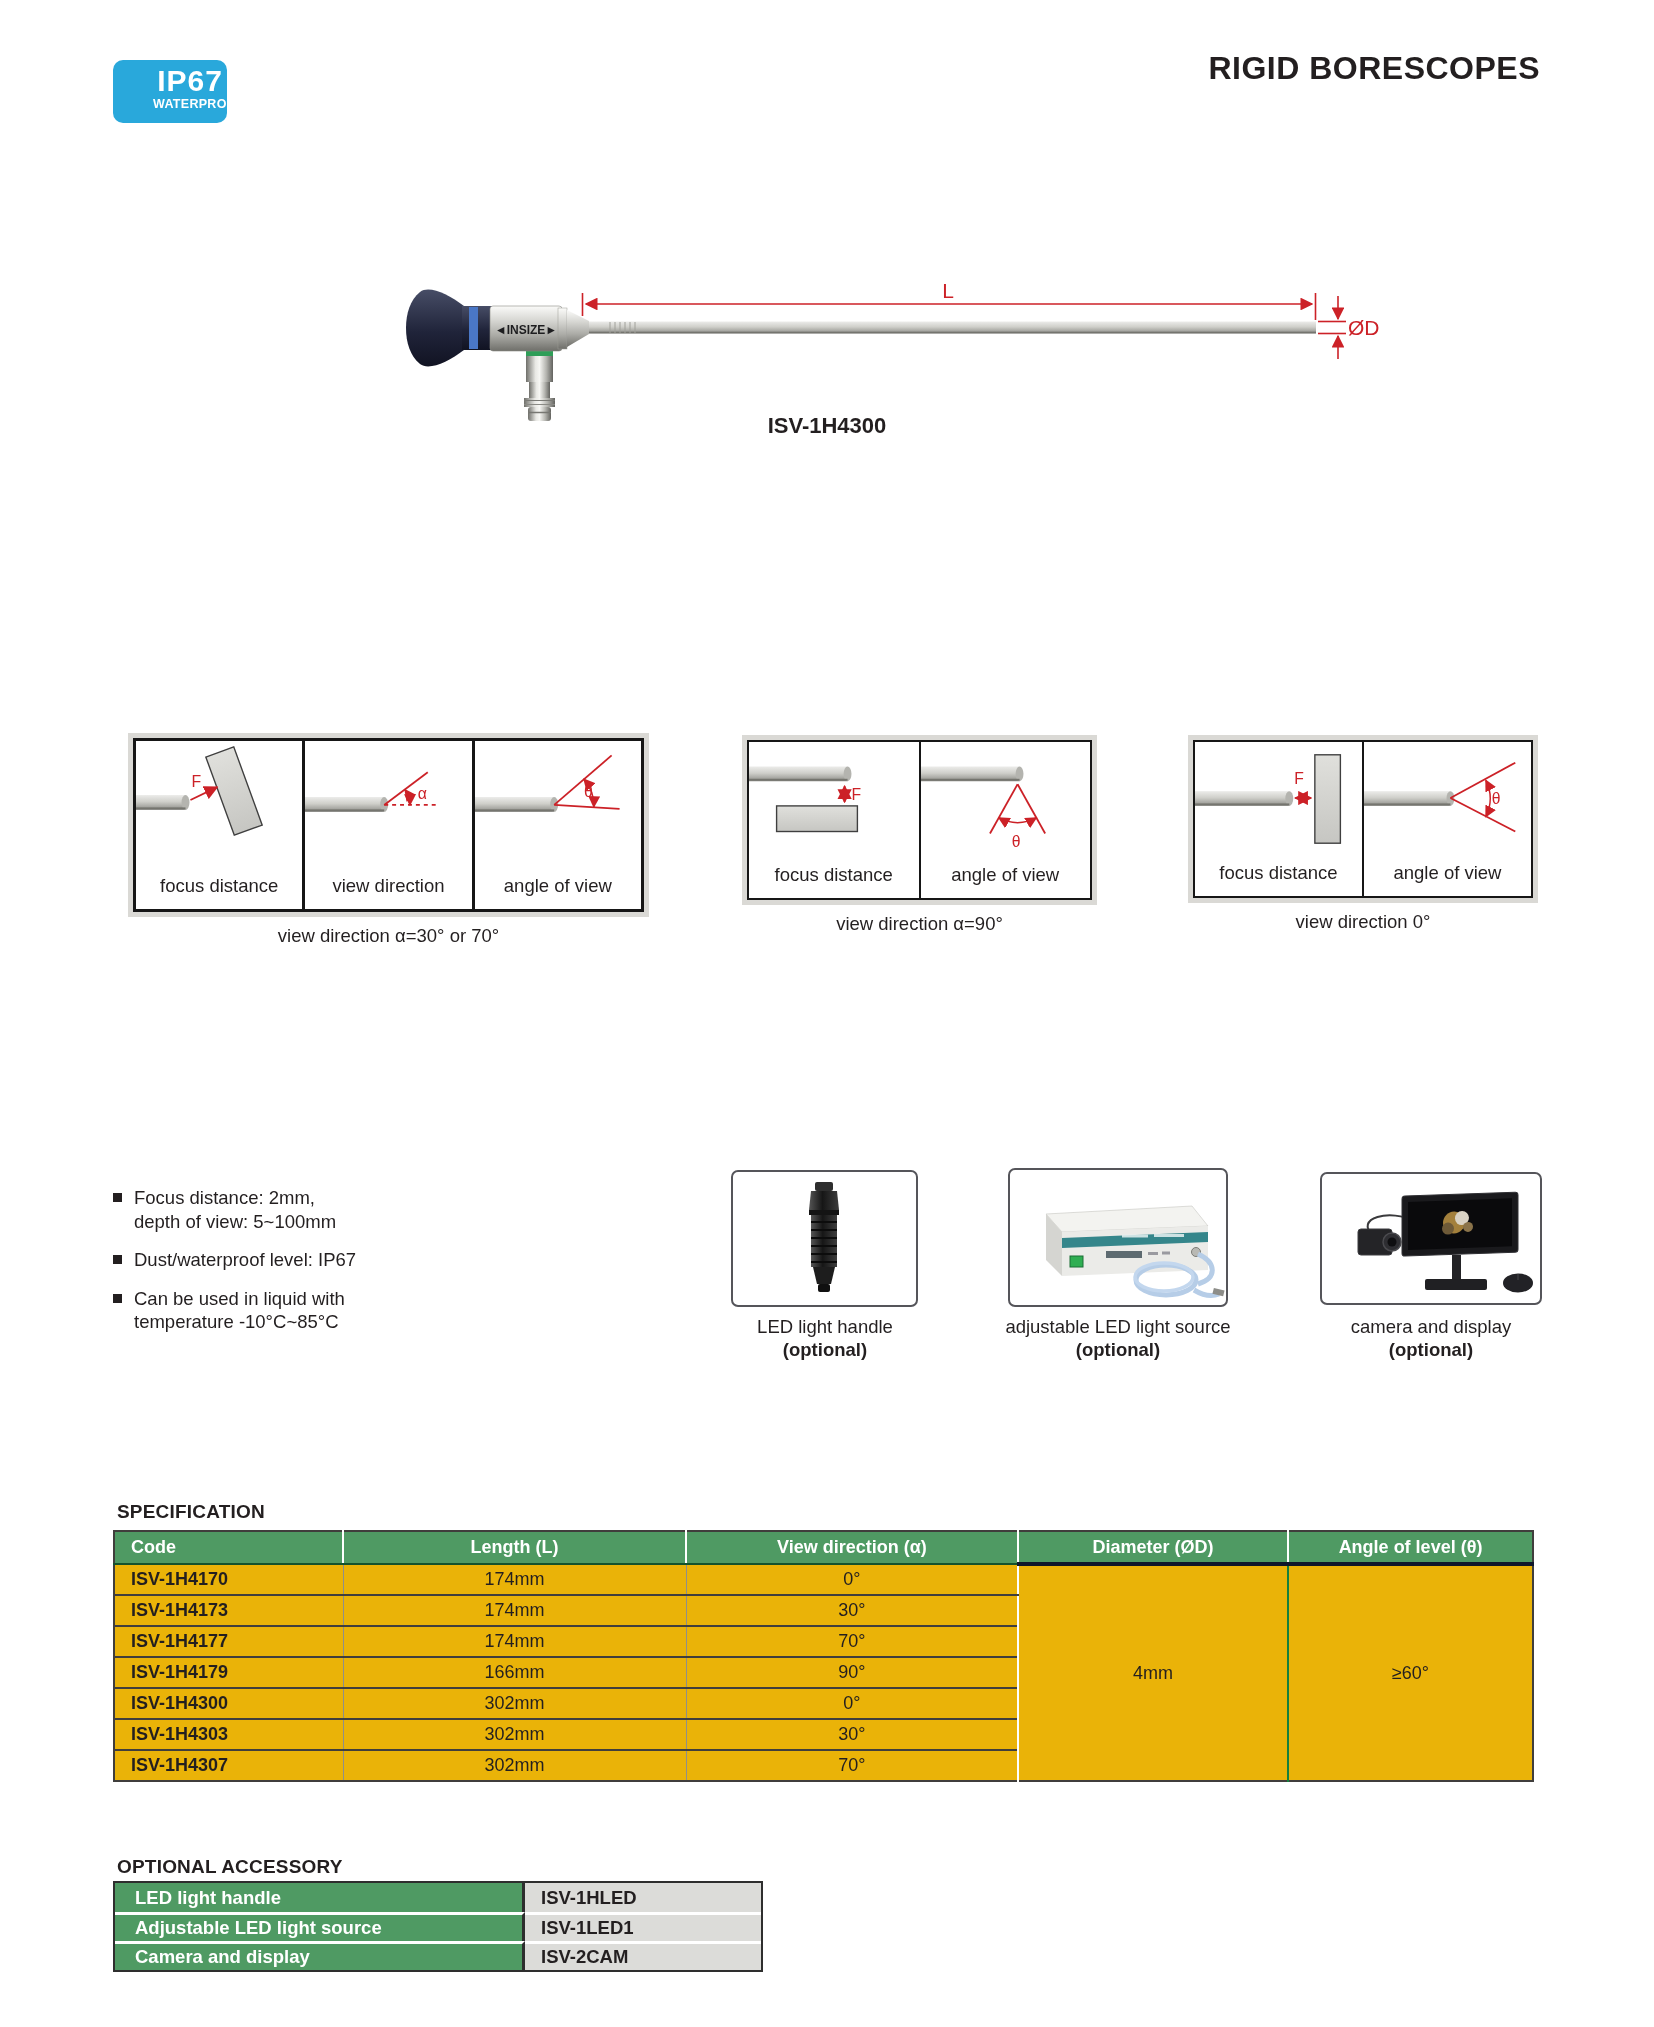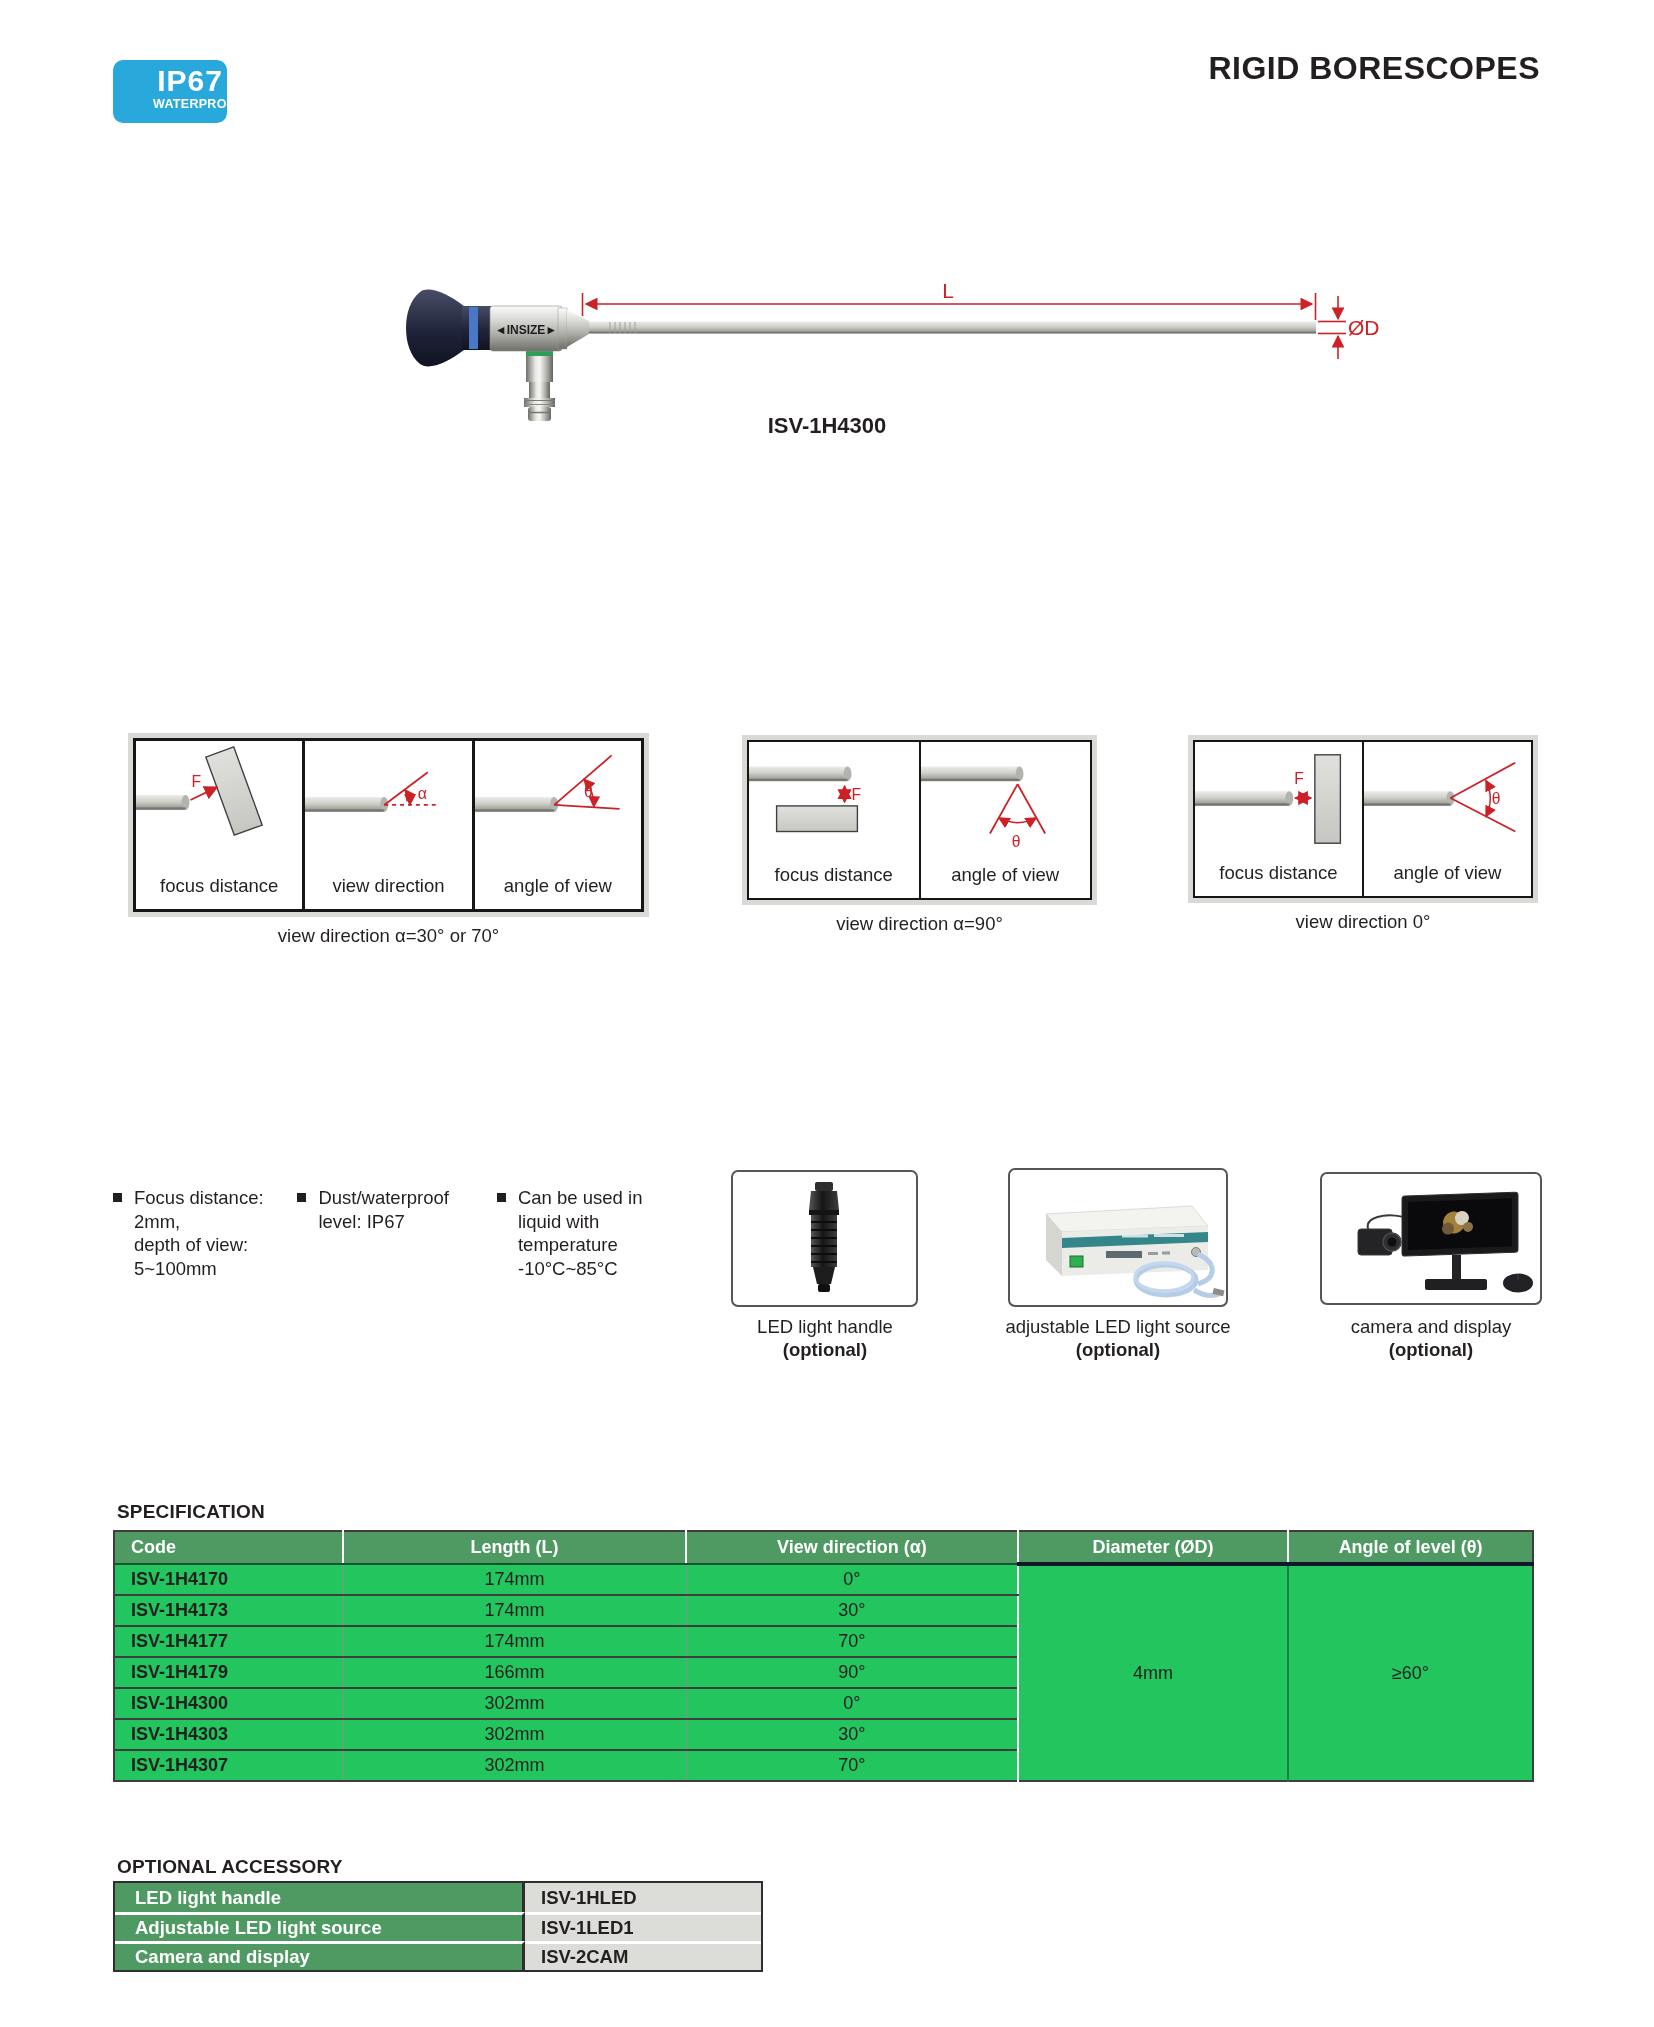--- a/index.html
+++ b/index.html
@@ -30,21 +30,21 @@
   .dlabel { text-align:center; font-size:18.5px; padding:0 2px 12px; white-space:nowrap; }
   #panelA { left:128px; top:733px; width:521px; height:184px; }
   #panelB { left:742px; top:735px; width:355px; height:170px; }
   #panelC { left:1188px; top:735px; width:350px; height:168px; }
   .caption { position:absolute; text-align:center; font-size:18.5px; }
   #capA { left:128px; width:521px; top:925px; }
   #capB { left:742px; width:355px; top:913px; }
   #capC { left:1188px; width:350px; top:911px; }
 
   
-  .features { left:113px; top:1186px; width:560px; display:flex; flex-direction:row; gap:15px; }
+  .features { left:113px; top:1186px; width:560px; display:flex; flex-direction:column; gap:15px; }
   .feature { display:flex; gap:12px; font-size:18.5px; line-height:23.5px; }
   .sq { width:9px; height:9px; background:#231f20; margin-top:7px; flex:none; }
 
   
   .accbox { position:absolute; border:2px solid #55555a; border-radius:7px; background:#fff;
             display:flex; align-items:center; justify-content:center; overflow:hidden; }
   #acc1 { left:731px; top:1170px; width:187px; height:137px; }
   #acc2 { left:1008px; top:1168px; width:220px; height:139px; }
   #acc3 { left:1320px; top:1172px; width:222px; height:133px; }
   .acc-cap { position:absolute; width:320px; text-align:center; font-size:18.5px; line-height:23px; top:1315px; }
@@ -58,21 +58,21 @@
 
   
   #spec-table { position:absolute; left:113px; top:1530px; width:1419px;
                 border-collapse:collapse; table-layout:fixed; font-size:18px; }
   #spec-table, #spec-table td, #spec-table th { border:0 solid transparent; }
   #spec-table { border:2px solid #403e3c; }
   #spec-table th { background:#4f9a63; color:#fff; font-weight:bold; height:33px;
                    text-align:center; border-left:2px solid #fff; border-bottom:2px solid #14532d; }
   #spec-table th.c1 { text-align:left; padding-left:16px; border-left:0; }
   #spec-table th.h4, #spec-table th.h5 { border-bottom:4px solid #0f172a; }
-  #spec-table td { background:#22c55e; height:31px; text-align:center;margin-top:36px; }
+  #spec-table td { background:#eab308; height:31px; text-align:center;margin-top:36px; }
   #spec-table td.c1 { text-align:left; padding-left:16px; font-weight:bold; }
   #spec-table td.c2, #spec-table td.c3 { border-left:1px solid #8f8f8a; }
   #spec-table td.c1, #spec-table td.c2, #spec-table td.c3 { border-bottom:2px solid #403e3c; }
   #spec-table tr:last-child td { border-bottom:0; }
   #spec-table td.merge-d { border-left:2px solid #fff; border-right:2px solid #15803d; }
 
   
   #optacc-table { position:absolute; left:113px; top:1881px; border-collapse:separate; border-spacing:0;
                   border:2px solid #2e2e2e; font-size:18.5px; }
   #optacc-table td { height:29px; }

